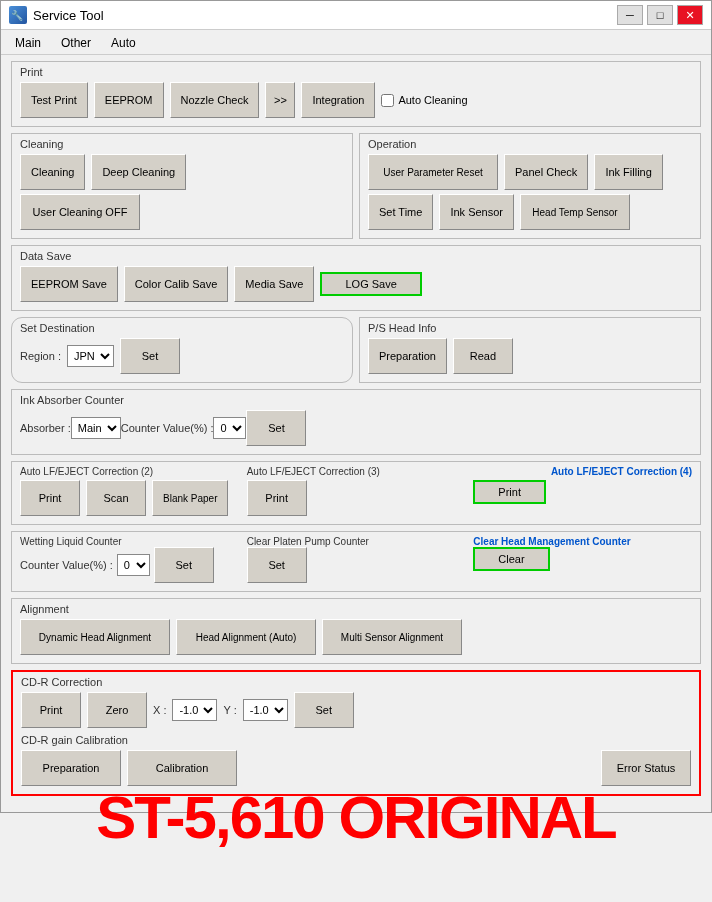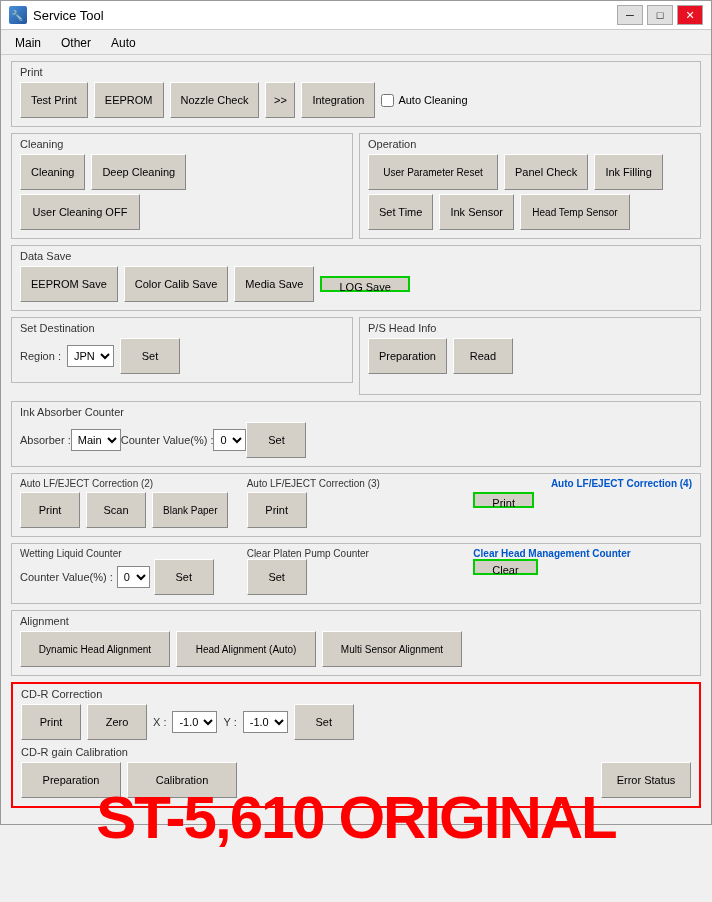--- a/index.html
+++ b/index.html
@@ -106,25 +106,25 @@
     }
     .btn-row {
       display: flex;
       gap: 6px;
       align-items: center;
       flex-wrap: wrap;
     }
     .btn-highlighted {
       background: #d4d0c8;
       border: 2px solid #00cc00;
-      padding: 3px 17px;
+      padding: 3px 23px;
       cursor: pointer;
       font-size: 11px;
       min-width: 60px;
-      height: 16px;
+      height: 24px;
     }
     .checkbox-label {
       display: flex;
       align-items: center;
       gap: 4px;
       font-size: 11px;
     }
     .inline-label {
       font-size: 11px;
       color: #333;
@@ -292,21 +292,21 @@
       <div class="section-label">Data Save</div>
       <div class="btn-row">
         <button class="btn">EEPROM Save</button>
         <button class="btn">Color Calib Save</button>
         <button class="btn">Media Save</button>
         <button class="btn-highlighted">LOG Save</button>
       </div>
     </div>
 
     <div style="display:grid;grid-template-columns:1fr 1fr;gap:6px;margin-bottom:6px;">
-      <div class="section" style="margin-bottom:12px;">
+      <div class="section" style="margin-bottom:0;border-radius:11px;">
         <div class="section-label">Set Destination</div>
         <div class="set-destination-row">
           <span class="inline-label">Region :</span>
           <select>
             <option>JPN</option>
           </select>
           <button class="btn">Set</button>
         </div>
       </div>
       <div class="section" style="margin-bottom:0;">

